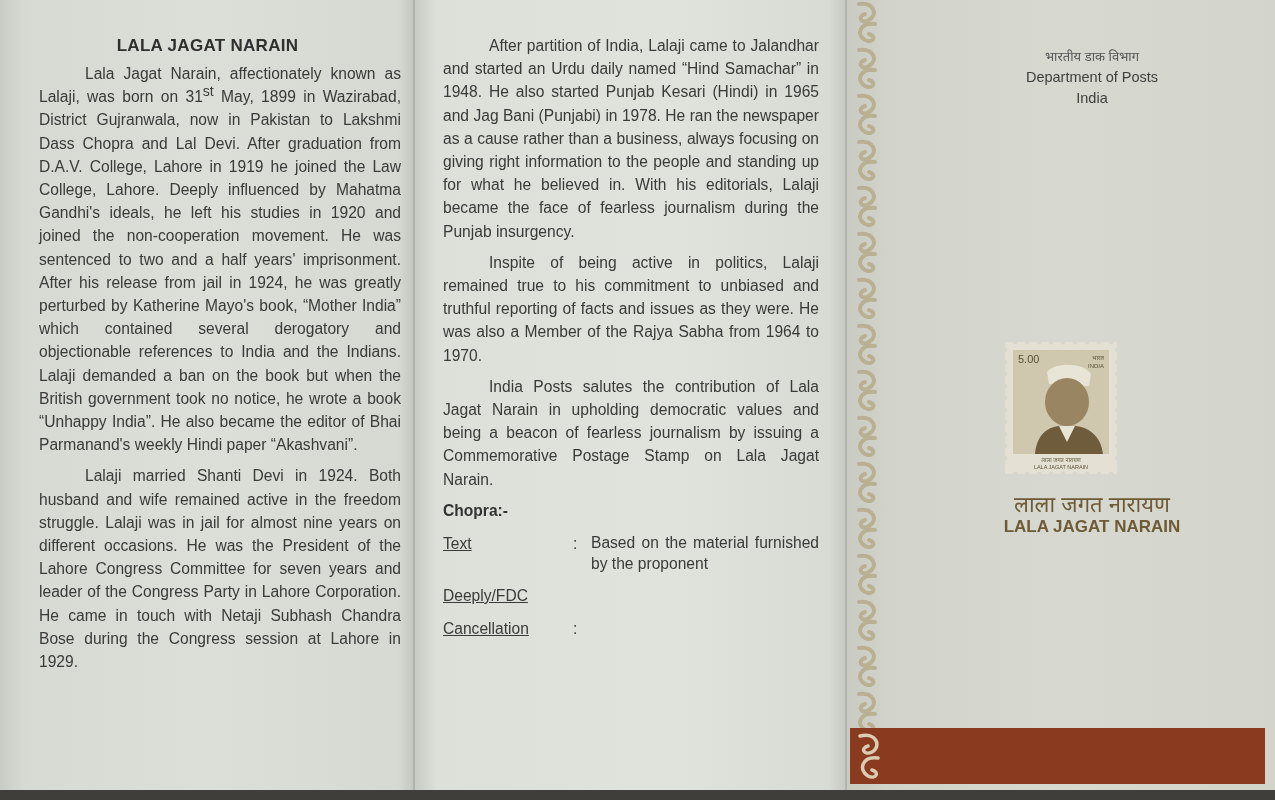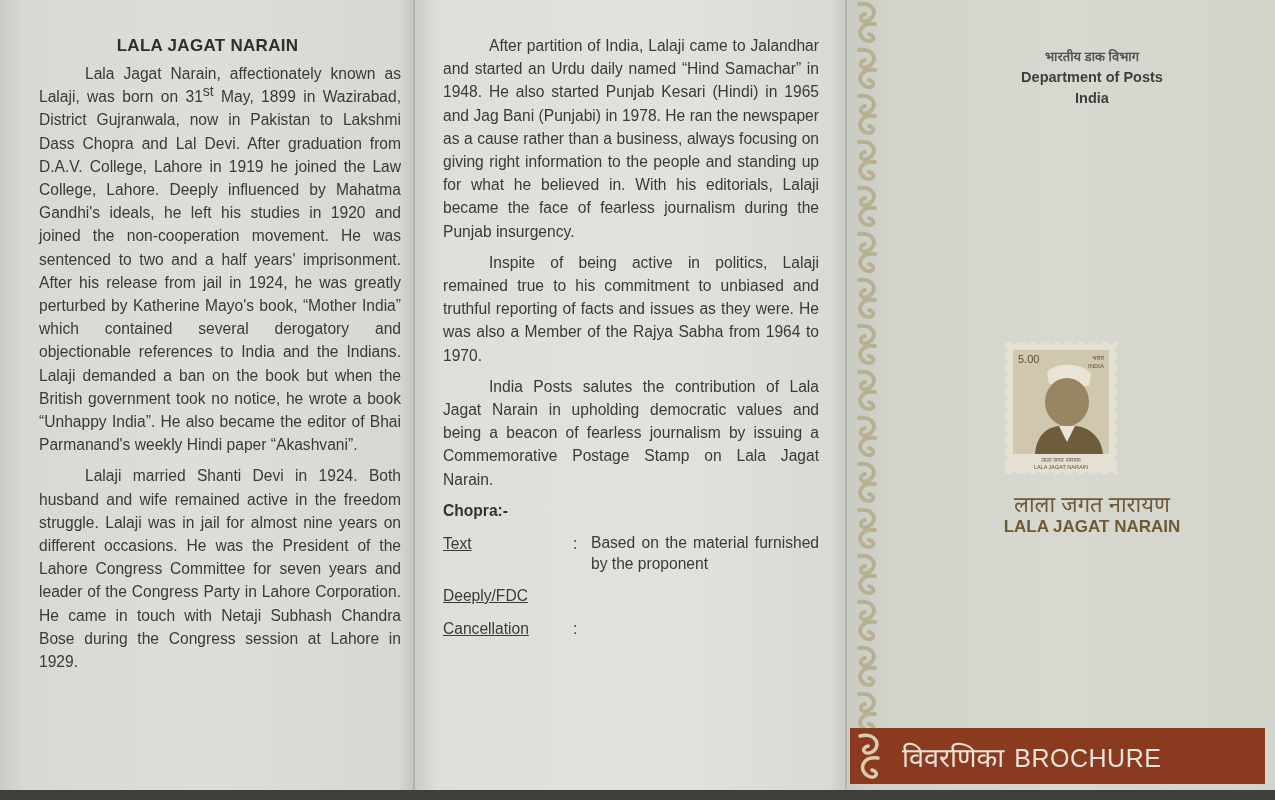--- a/index.html
+++ b/index.html
@@ -14,21 +14,21 @@
   .p2 .ptext{position:absolute;left:28px;top:34px;width:376px;}
   .para{margin:0 0 8px 0;text-indent:46px;}
   .title{position:absolute;left:0;width:100%;top:36px;text-align:center;font-weight:bold;font-size:17px;color:#2f2f2d;letter-spacing:0.3px;}
   sup{font-size:14px;line-height:0;}
   .credits-h{font-weight:bold;margin:6px 0 10px 0;color:#333;}
   .crow{display:flex;margin-bottom:10px;}
   .clabel{width:130px;text-decoration:underline;}
   .ccolon{width:18px;}
   .cval{flex:1;text-align:justify;line-height:21px;}
   .border-orn{position:absolute;left:0;top:0;width:40px;height:730px;}
-  .head{position:absolute;left:95px;width:300px;top:46px;text-align:center;color:#3e3e3c;font-size:14.5px;line-height:21px;font-weight:bold;}
+  .head{position:absolute;left:95px;width:300px;top:46px;text-align:center;color:#3e3e3c;font-size:14.5px;line-height:21px;}
   .hindi-sm{font-size:13px;color:#555;}
   .stamp{position:absolute;left:1005px;top:342px;width:112px;height:132px;}
   .name-hi{position:absolute;left:95px;width:300px;top:488px;text-align:center;color:#6e5a35;font-size:22px;}
   .name-en{position:absolute;left:95px;width:300px;top:517px;text-align:center;color:#6e5a35;font-size:17px;font-weight:bold;}
   .band{position:absolute;left:850px;top:728px;width:415px;height:56px;background:#8a3a1e;display:flex;align-items:center;}
   .band-orn{width:40px;height:56px;}
   .band-text{color:#e9e2d8;font-size:27px;margin-left:12px;white-space:nowrap;}
   .band-text .en{font-size:25px;margin-left:10px;letter-spacing:0.5px;}
   .fold{position:absolute;top:0;bottom:0;width:3px;background:rgba(0,0,0,0.10);}
 </style>
@@ -140,17 +140,14 @@
     <text x="99" y="18" font-family="DejaVu Sans, sans-serif" font-size="6" fill="#5a503a" text-anchor="end">भारत</text>
     <text x="99" y="26" font-family="Liberation Sans, sans-serif" font-size="6" fill="#5a503a" text-anchor="end">INDIA</text>
     <text x="56" y="120" font-family="DejaVu Sans, sans-serif" font-size="5.5" fill="#5a503a" text-anchor="middle">लाला जगत नारायण</text>
     <text x="56" y="127" font-family="Liberation Sans, sans-serif" font-size="5.5" fill="#5a503a" text-anchor="middle">LALA JAGAT NARAIN</text>
   </svg>
 
   <div class="band">
     <svg class="band-orn" viewBox="0 0 40 56">
       <path d="M10 8 C26 4,32 18,22 24 C14 28,10 20,18 18 M28 30 C12 28,8 42,18 48 C26 52,30 44,22 42" fill="none" stroke="#d9ccb0" stroke-width="3.5" stroke-linecap="round"></path>
     </svg>
-    <div class="band-text">
-      <span>विवरणिका</span><span class="en">BROCHURE</span>
-    </div>
   </div>
 </div>
 
 </body></html>

